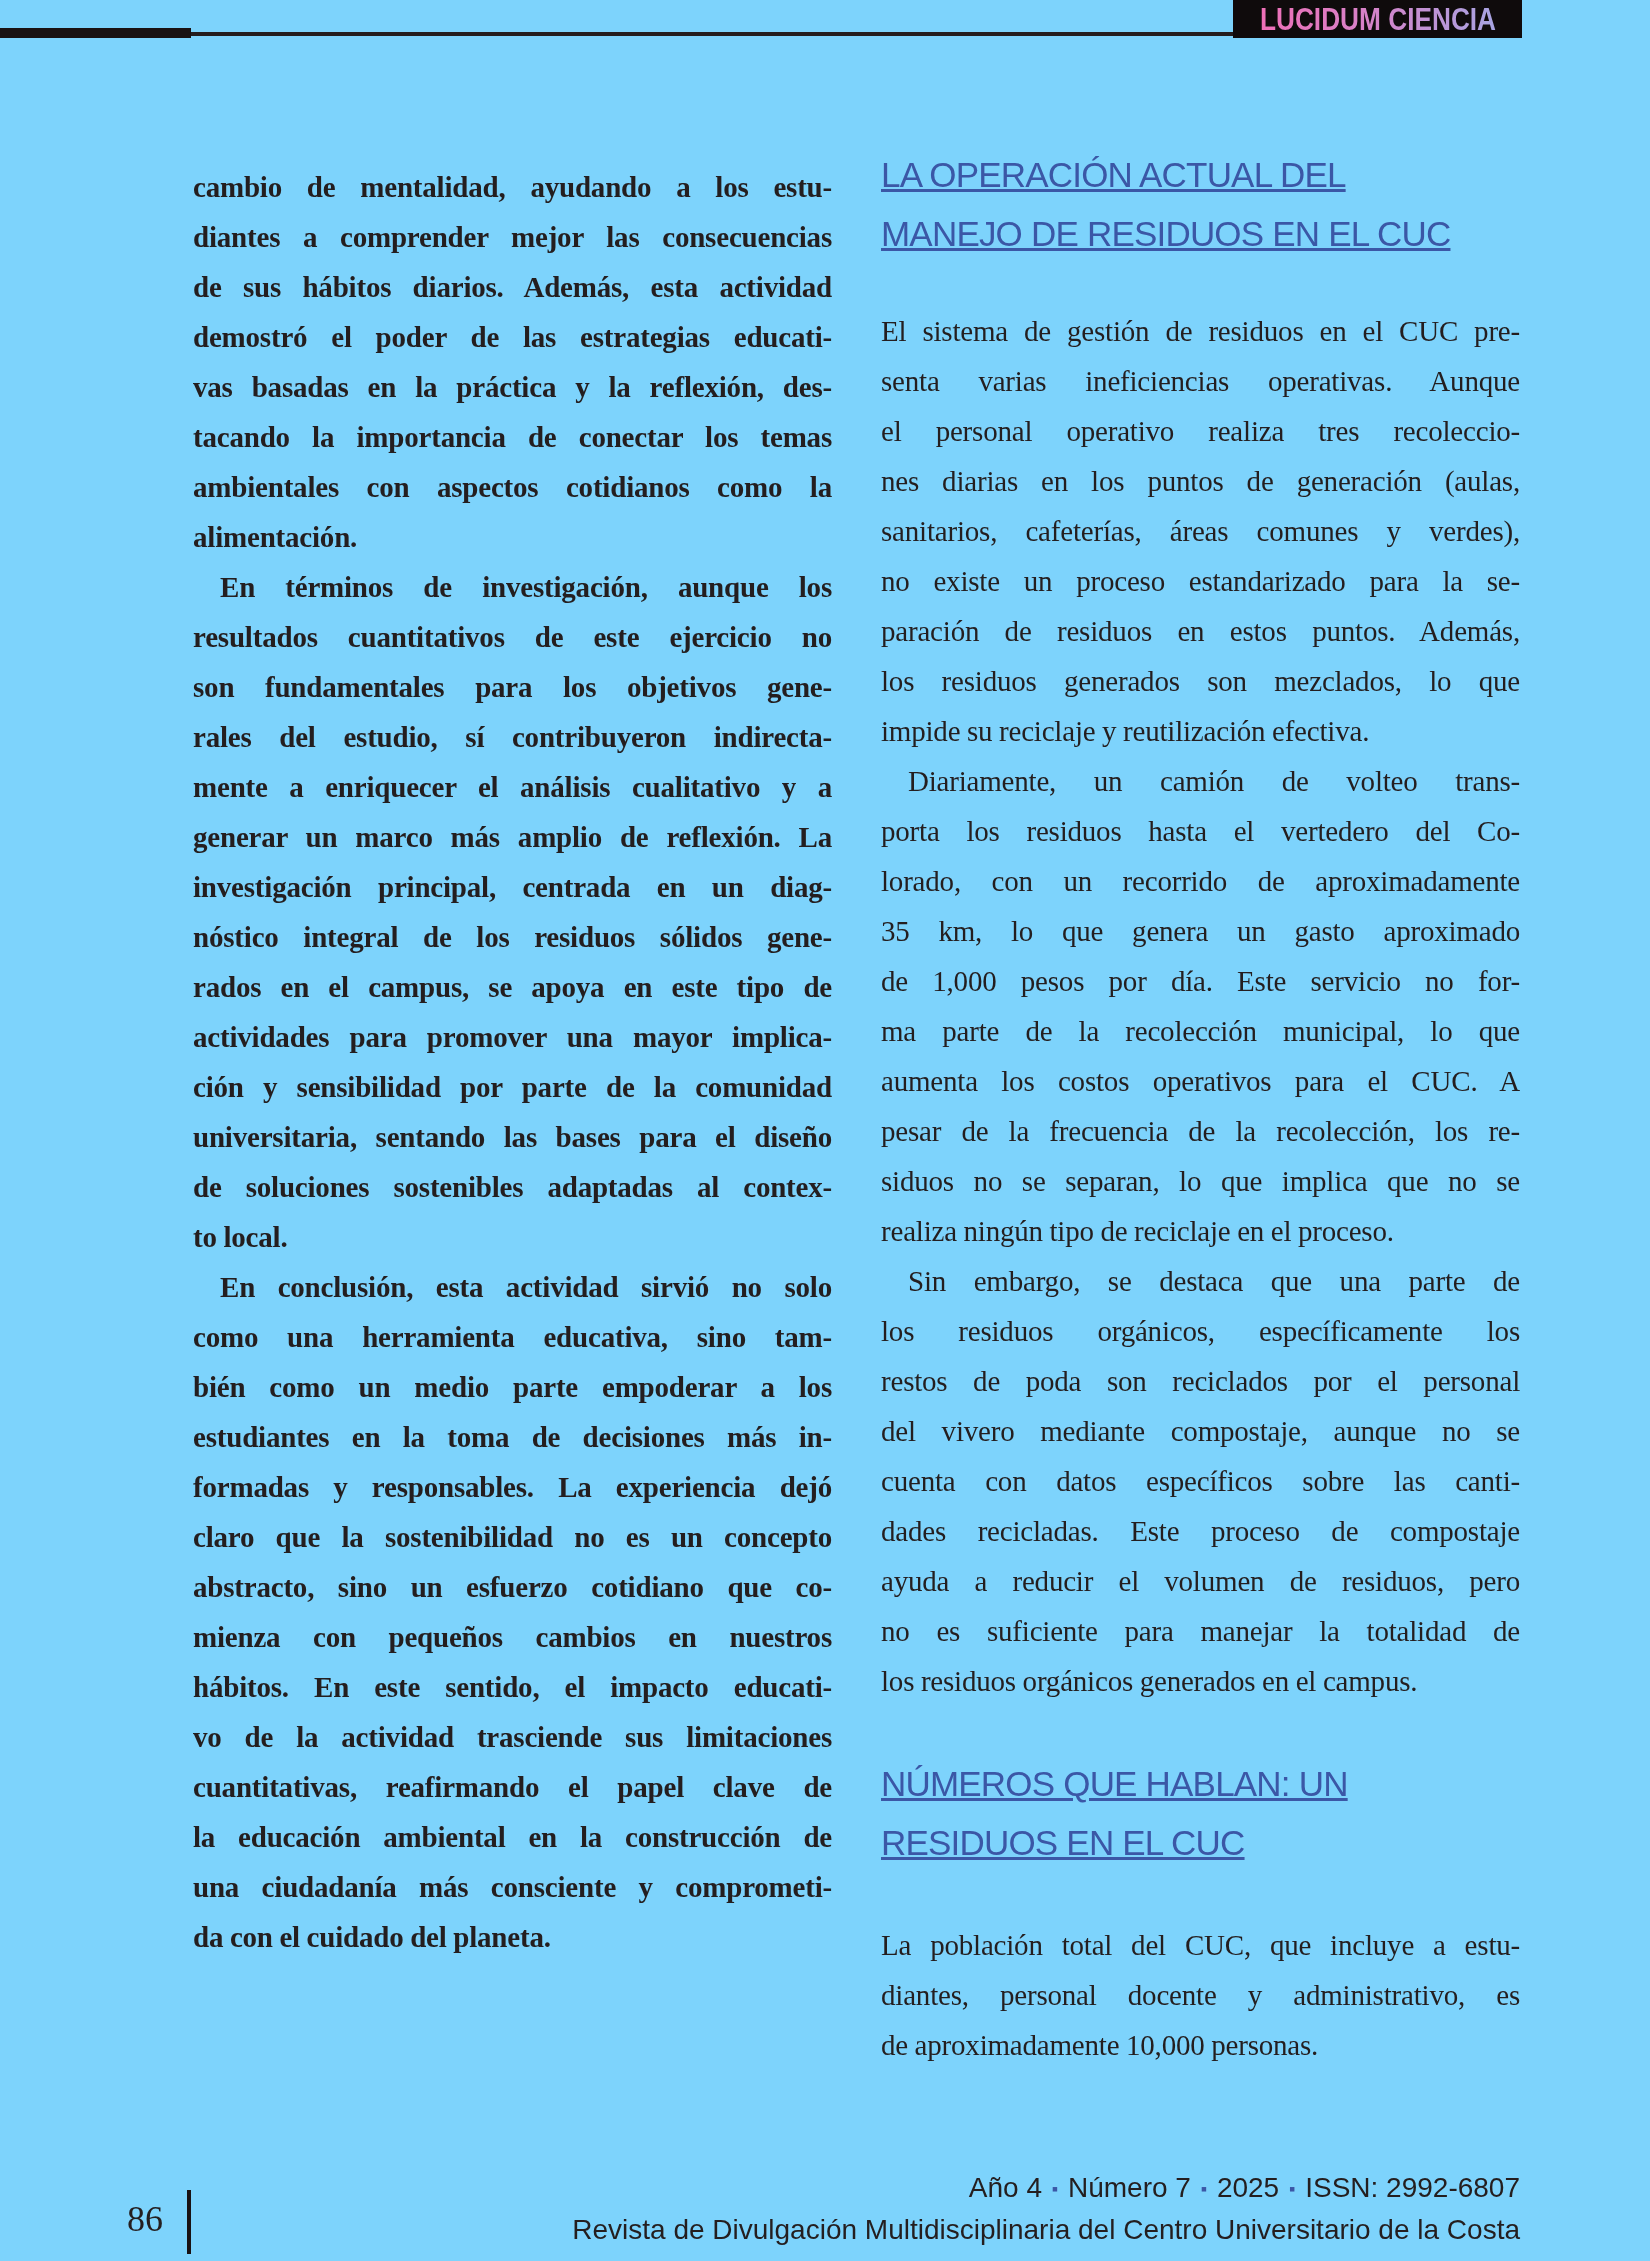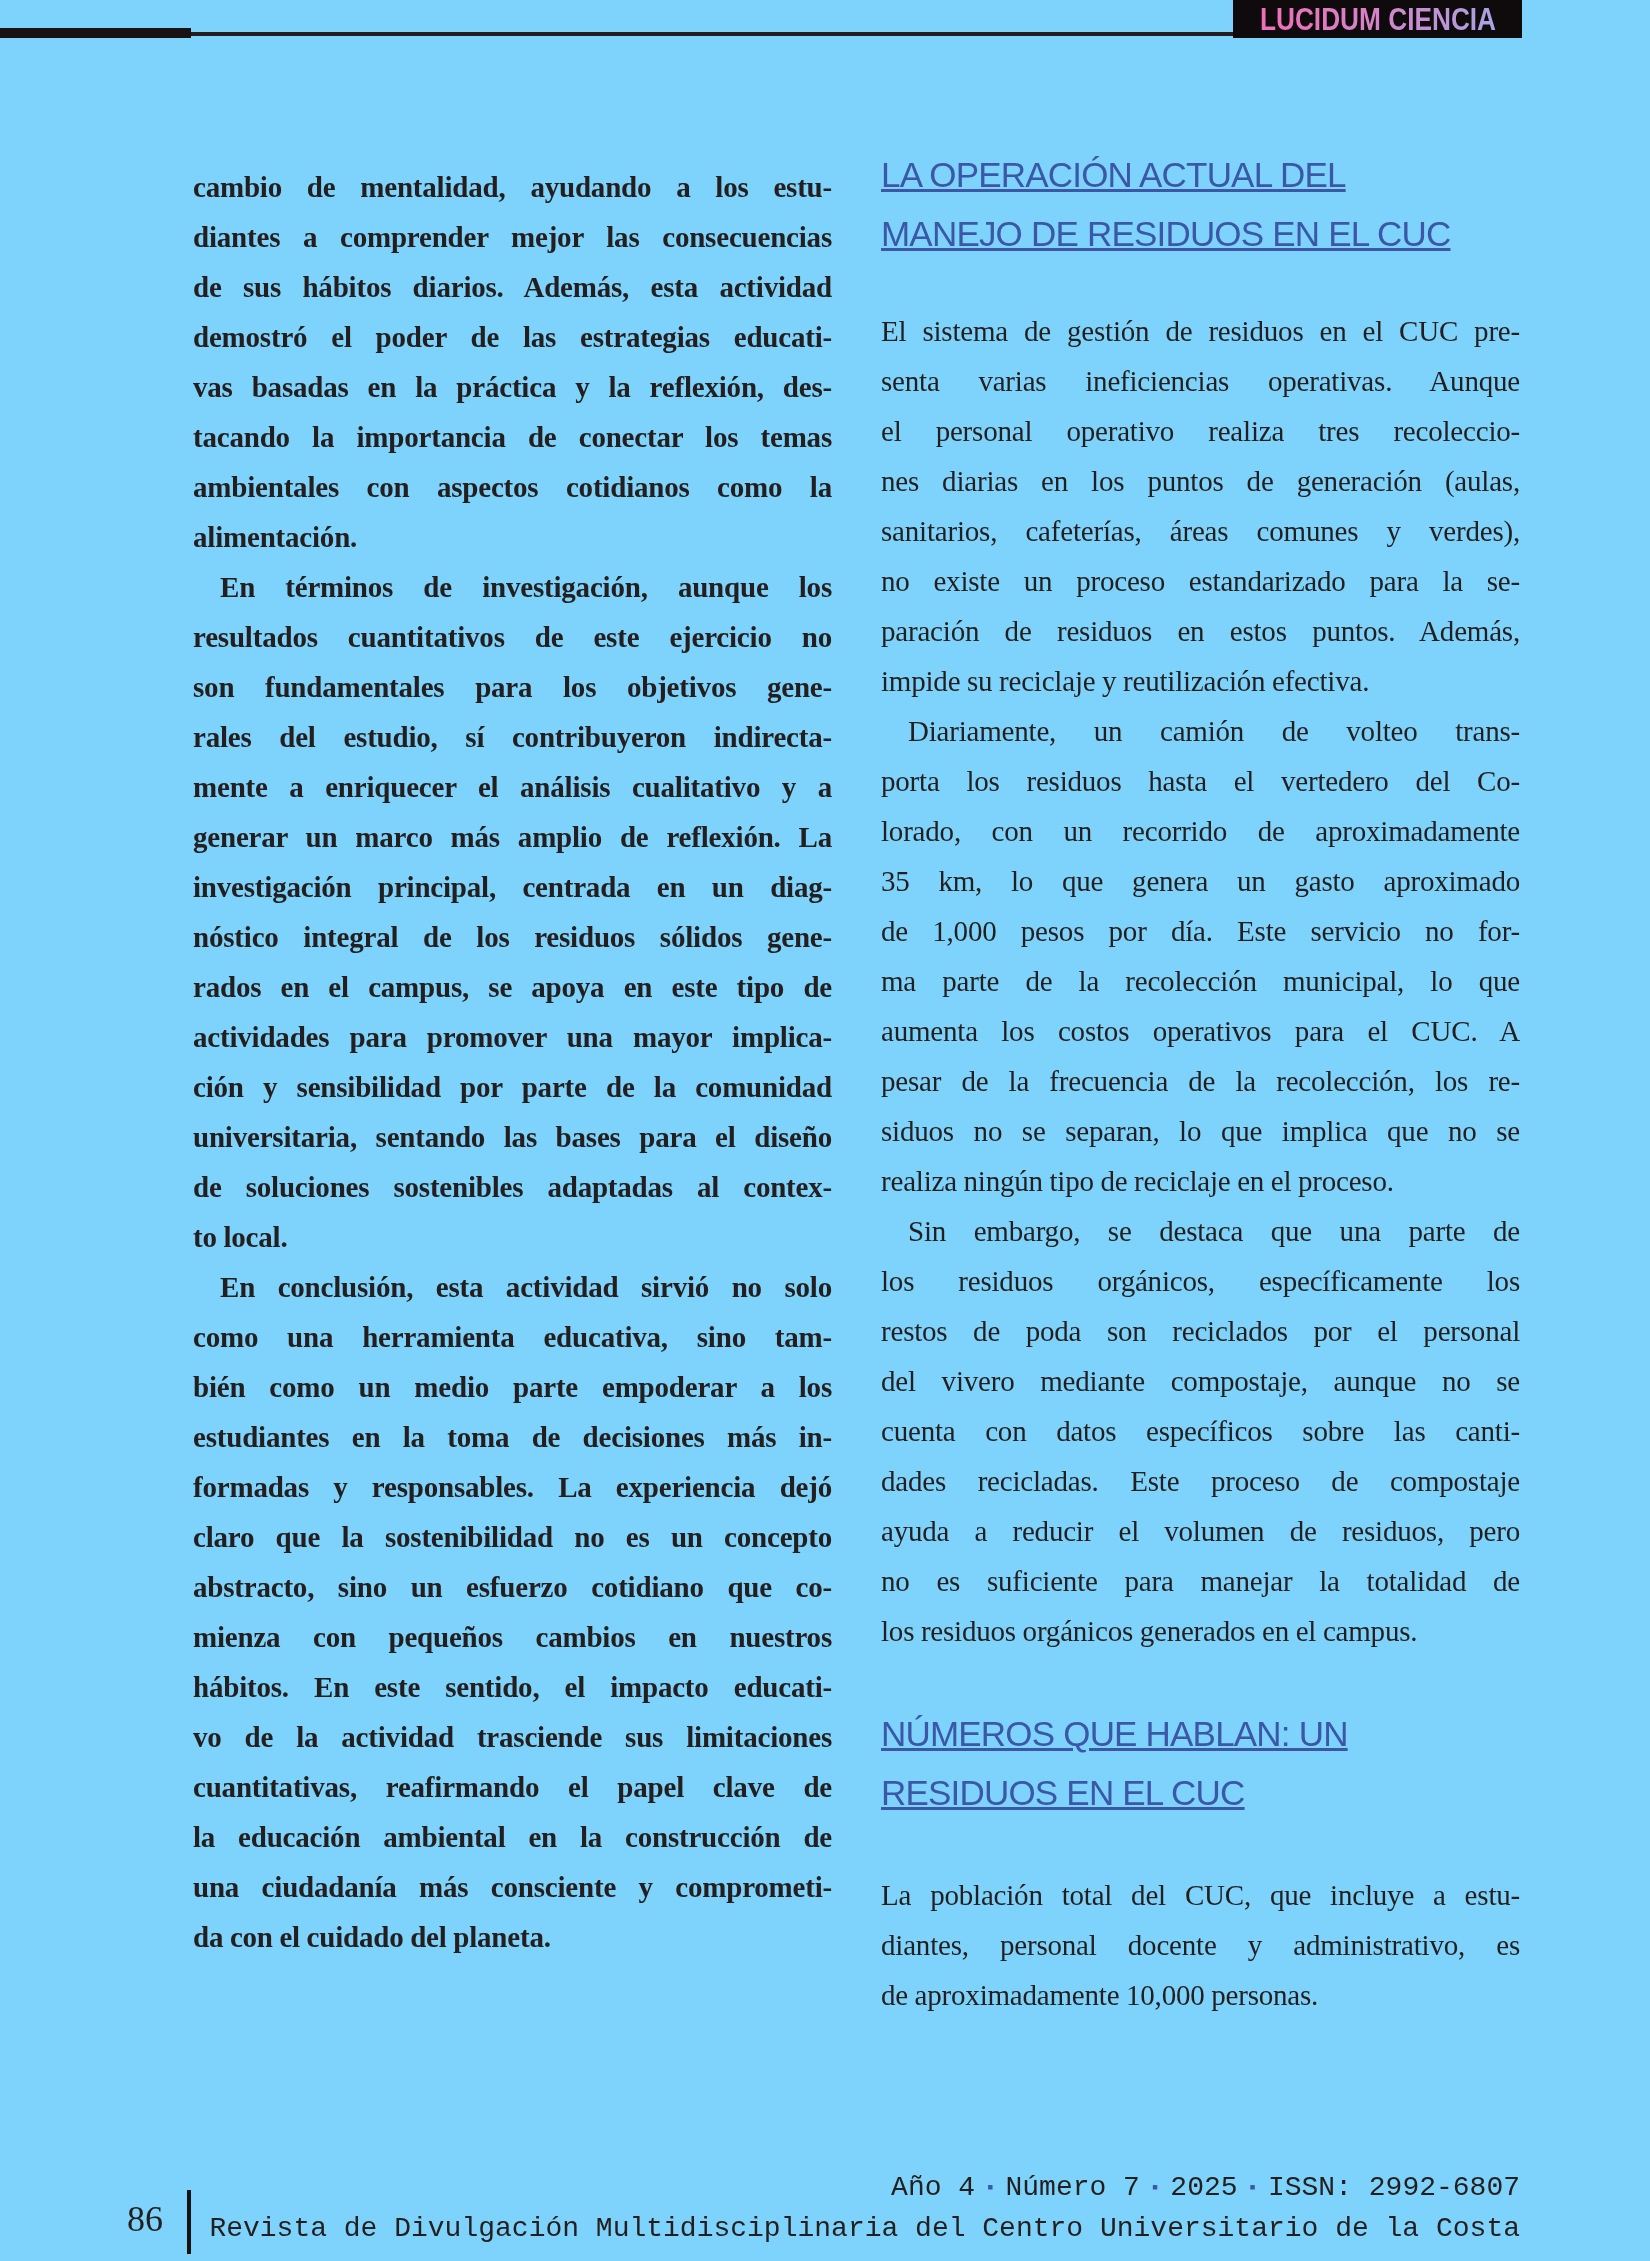--- a/index.html
+++ b/index.html
@@ -42,21 +42,21 @@
   .col-right .heading.mid{margin-top:48px;margin-bottom:48px;}
   .hline{white-space:nowrap;}
   
   .page-num{
     position:absolute;left:127px;top:2198px;
     font-size:36px;line-height:42px;color:#241e1f;
   }
   .page-bar{position:absolute;left:187px;top:2190px;width:3.8px;height:64px;background:#191213;}
   .footer{
     position:absolute;right:130px;top:2166px;text-align:right;
-    font-family:Liberation Mono, monospace;color:#241e1f;
+    font-family:Liberation Sans, sans-serif;color:#241e1f;
   }
   .footer-line1{font-size:28px;line-height:44px;white-space:nowrap;}
   .footer-line1 .sep{
     color:var(--accent,#3b57a6);font-size:18px;
     display:inline-block;vertical-align:2.3px;margin:0 9.8px;
   }
   .footer-line2{font-size:28px;line-height:38px;white-space:nowrap;}
 </style>
 </head>
 <body>
@@ -119,20 +119,21 @@
         <div class="hline">MANEJO DE RESIDUOS EN EL CUC</div>
       </div>
       <div class="para">
         <div class="jline first">El sistema de gestión de residuos en el CUC pre-</div>
         <div class="jline">senta varias ineficiencias operativas. Aunque</div>
         <div class="jline">el personal operativo realiza tres recoleccio-</div>
         <div class="jline">nes diarias en los puntos de generación (aulas,</div>
         <div class="jline">sanitarios, cafeterías, áreas comunes y verdes),</div>
         <div class="jline">no existe un proceso estandarizado para la se-</div>
         <div class="jline">paración de residuos en estos puntos. Además,</div>
+        <div class="jline">los residuos generados son mezclados, lo que</div>
         <div class="jline last">impide su reciclaje y reutilización efectiva.</div>
       </div>
       <div class="para indent">
         <div class="jline first">Diariamente, un camión de volteo trans-</div>
         <div class="jline">porta los residuos hasta el vertedero del Co-</div>
         <div class="jline">lorado, con un recorrido de aproximadamente</div>
         <div class="jline">35 km, lo que genera un gasto aproximado</div>
         <div class="jline">de 1,000 pesos por día. Este servicio no for-</div>
         <div class="jline">ma parte de la recolección municipal, lo que</div>
         <div class="jline">aumenta los costos operativos para el CUC. A</div>

